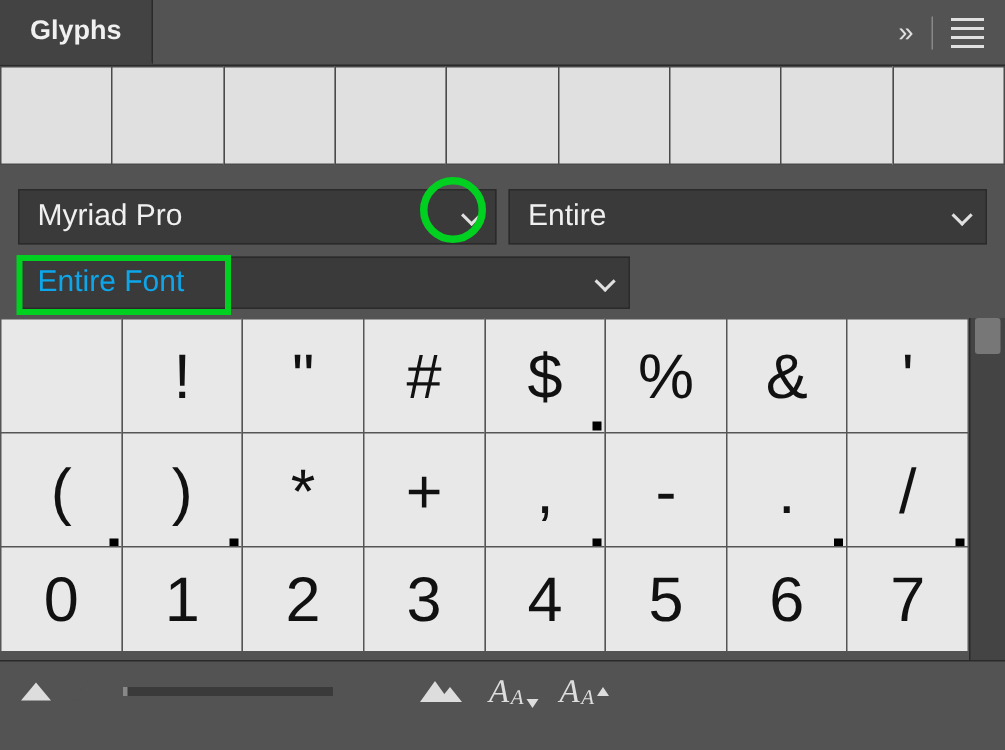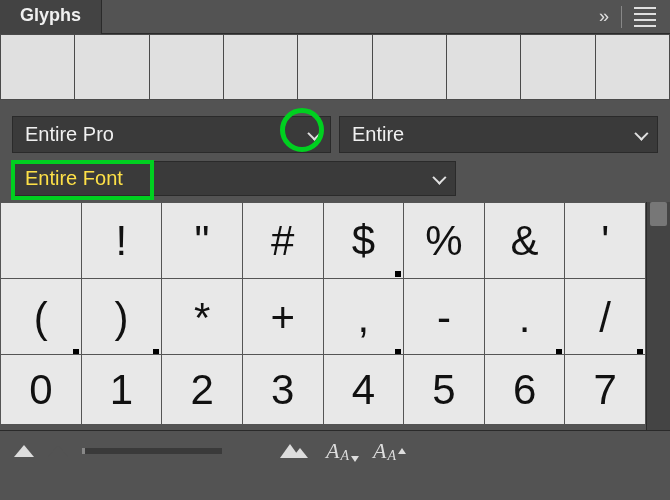--- a/index.html
+++ b/index.html
@@ -8,21 +8,21 @@
   height: 500px;
   background: #535353;
   font-family: -apple-system, "Segoe UI", Arial, sans-serif;
   color: #e0e0e0;
   overflow: hidden;
   position: relative;
 }
 .header {
   display: flex;
   align-items: center;
-  height: 34px;
+  height: 44px;
   background: #535353;
   border-bottom: 1px solid #2a2a2a;
 }
 .tab {
   background: #434343;
   padding: 10px 20px;
   font-size: 18px;
   font-weight: 600;
   color: #f0f0f0;
   border-right: 1px solid #2a2a2a;
@@ -95,29 +95,29 @@
   border-radius: 50%;
   left: 280px;
   top: 8px;
   pointer-events: none;
 }
 .subset-row {
   padding: 0 12px 6px 12px;
   display: flex;
 }
 .subset-dropdown {
-  width: 444px;
+  width: 408px;
   display: flex;
   align-items: center;
   justify-content: space-between;
   background: #3a3a3a;
   border: 1px solid #2a2a2a;
   padding: 5px 12px;
   font-size: 20px;
-  color: #fde047;
+  color: #0ea5e9;
   position: relative;
 }
 .green-box {
   position: absolute;
   left: -2px;
   top: -2px;
   width: 143px;
   height: 40px;
   border: 4px solid #00d020;
   pointer-events: none;
@@ -295,21 +295,21 @@
   <div class="top-cell"></div>
   <div class="top-cell"></div>
   <div class="top-cell"></div>
   <div class="top-cell"></div>
   <div class="top-cell"></div>
   <div class="top-cell"></div>
 </div>
 
 <div class="selector-row">
   <div class="dropdown">
-    <span>Entire Pro</span>
+    <span>Myriad Pro</span>
     <span class="chevron-down"></span>
   </div>
   <div class="dropdown">
     <span>Entire</span>
     <span class="chevron-down"></span>
   </div>
   <div class="green-circle"></div>
 </div>
 
 <div class="subset-row">

